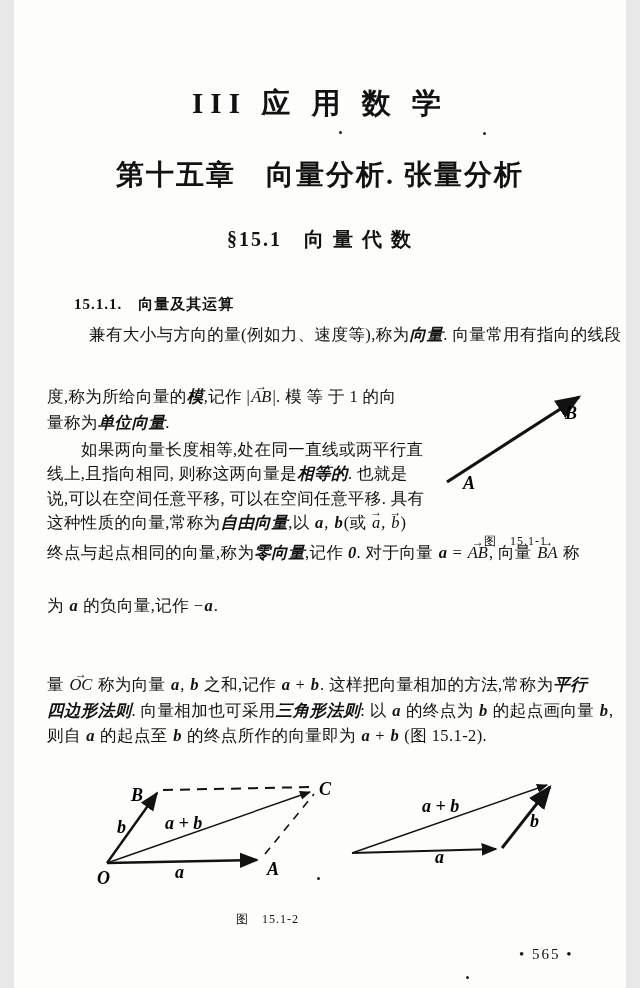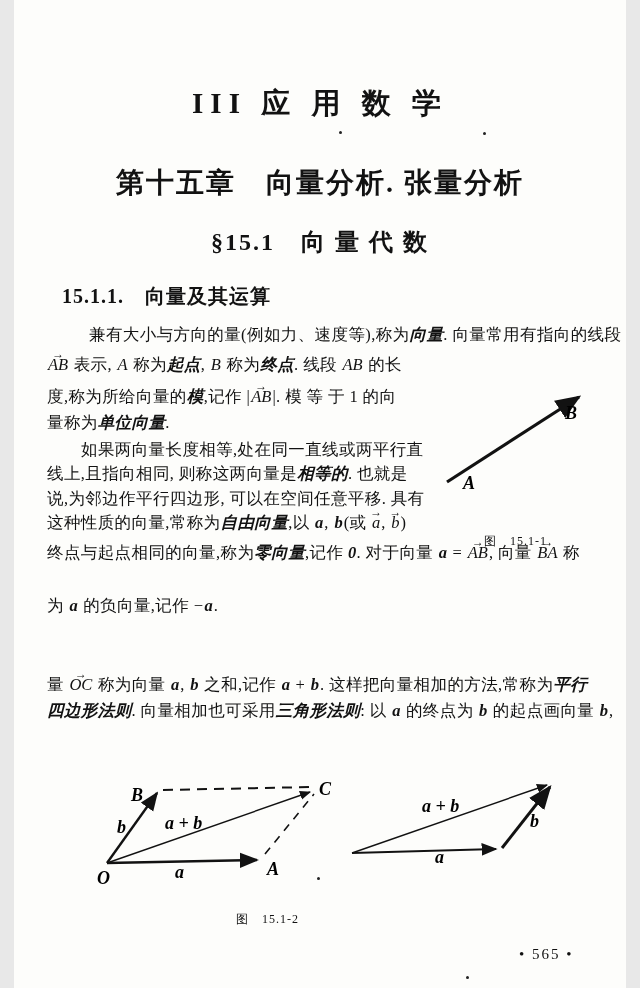--- a/index.html
+++ b/index.html
@@ -3,23 +3,23 @@
 <meta charset="utf-8">
 <style>
   html,body{margin:0;padding:0;background:#e8e8e8;}
   .page{
     position:relative;width:612px;height:988px;margin:0 auto;
     background:#fdfdfb;color:#121212;overflow:hidden;
     font-family:"Liberation Serif","DejaVu Serif",serif;
   }
   .hd{position:absolute;left:0;width:100%;text-align:center;font-weight:bold;margin:0;white-space:nowrap;}
   .part-title{top:84px;font-size:29px;letter-spacing:7px;}
-  .chapter-title{top:156px;font-size:28px;letter-spacing:2px;margin-top:8px;}
-  .section-title{top:226px;font-size:24px;letter-spacing:2px;}
-  .subsection-title{position:absolute;left:44px;top:279px;font-size:20px;font-weight:bold;margin:4px;white-space:nowrap;letter-spacing:1px;}
+  .chapter-title{top:156px;font-size:28px;letter-spacing:2px;}
+  .section-title{top:226px;font-size:20px;letter-spacing:2px;}
+  .subsection-title{position:absolute;left:44px;top:279px;font-size:15px;font-weight:bold;margin:16px;white-space:nowrap;letter-spacing:1px;}
   .ln{
     position:absolute;font-size:16.5px;letter-spacing:0.4px;line-height:1.15;
     white-space:nowrap;
   }
   .bd{font-weight:bold;font-style:italic;}
   .mi{font-style:italic;letter-spacing:0;padding:0 1px;}
   .vec{position:relative;display:inline-block;font-style:italic;letter-spacing:0;padding:0 1px;}
   .vec::after{
     content:"\2192";position:absolute;left:50%;top:-0.70em;transform:translateX(-50%);
     font-size:0.72em;font-style:normal;font-weight:bold;
@@ -34,33 +34,33 @@
 <body>
 
 <div class="page">
 
   <h1 class="hd part-title">III  应 用 数 学</h1>
   <h2 class="hd chapter-title">第十五章　向量分析. 张量分析</h2>
   <h3 class="hd section-title">§15.1　向 量 代 数</h3>
   <h4 class="subsection-title">15.1.1.　向量及其运算</h4>
 
   <div class="ln" style="left:75px;top:326px"><span>兼有大小与方向的量(例如力、速度等),称为</span><span class="bd">向量</span><span>.  向量常用有指向的线段</span></div>
-  <div class="ln" style="left:33px;top:356px"><span class="vec">AB</span><span> 表示, </span><span class="mi">A</span><span> 称为</span><span class="bd">起点</span><span>, </span><span class="mi">B</span><span> 称为</span><span class="bd">终点</span><span>.   线段 </span><span class="mi">AB</span><span> 的长</span></div>
   <div class="ln" style="left:33px;top:388px"><span>度,称为所给向量的</span><span class="bd">模</span><span>,记作 |</span><span class="vec">AB</span><span>|.   模 等 于 1 的向</span></div>
   <div class="ln" style="left:33px;top:414px"><span>量称为</span><span class="bd">单位向量</span><span>.</span></div>
 
   <div class="ln" style="left:67px;top:441px"><span>如果两向量长度相等,处在同一直线或两平行直</span></div>
   <div class="ln" style="left:33px;top:465px"><span>线上,且指向相同, 则称这两向量是</span><span class="bd">相等的</span><span>.   也就是</span></div>
-  <div class="ln" style="left:33px;top:490px"><span>说,为邻边作平行四边形, 可以在空间任意平移.   具有</span></div>
+  <div class="ln" style="left:33px;top:490px"><span>说,可以在空间任意平移, 可以在空间任意平移.   具有</span></div>
   <div class="ln" style="left:33px;top:514px"><span>这种性质的向量,常称为</span><span class="bd">自由向量</span><span>,以 </span><span class="bd mi">a</span><span>, </span><span class="bd mi">b</span><span>(或 </span><span class="vec">a</span><span>, </span><span class="vec">b</span><span>)</span></div>
   <div class="ln" style="left:33px;top:544px"><span>终点与起点相同的向量,称为</span><span class="bd">零向量</span><span>,记作 </span><span class="bd">0</span><span>.  对于向量 </span><span class="bd mi">a</span><span> = </span><span class="vec">AB</span><span>,  向量 </span><span class="vec">BA</span><span> 称</span></div>
   <div class="ln" style="left:33px;top:597px"><span>为 </span><span class="bd mi">a</span><span> 的负向量,记作 −</span><span class="bd mi">a</span><span>.</span></div>
 
   <div class="ln" style="left:33px;top:676px"><span>量 </span><span class="vec">OC</span><span> 称为向量 </span><span class="bd mi">a</span><span>, </span><span class="bd mi">b</span><span> 之和,记作 </span><span class="bd mi">a</span><span> + </span><span class="bd mi">b</span><span>.  这样把向量相加的方法,常称为</span><span class="bd">平行</span></div>
   <div class="ln" style="left:33px;top:702px"><span class="bd">四边形法则</span><span>. 向量相加也可采用</span><span class="bd">三角形法则</span><span>: 以 </span><span class="bd mi">a</span><span> 的终点为 </span><span class="bd mi">b</span><span> 的起点画向量 </span><span class="bd mi">b</span><span>,</span></div>
+  <div class="ln" style="left:33px;top:727px"><span>则自 </span><span class="bd mi">a</span><span> 的起点至 </span><span class="bd mi">b</span><span> 的终点所作的向量即为 </span><span class="bd mi">a</span><span> + </span><span class="bd mi">b</span><span> (图 15.1-2).</span></div>
 
   <div class="figure" style="left:425px;top:385px;width:170px;height:110px">
     <svg width="170" height="110" viewBox="0 0 170 110">
       <defs>
         <marker id="ah1" viewBox="0 0 10 8" refX="9" refY="4" markerWidth="8" markerHeight="7" orient="auto">
           <path d="M0,0 L10,4 L0,8 z" fill="#121212"></path>
         </marker>
       </defs>
       <line x1="8" y1="97" x2="140" y2="12" stroke="#121212" stroke-width="3.2" marker-end="url(#ah1)"></line>
       <text x="24" y="104" font-size="18">A</text>

